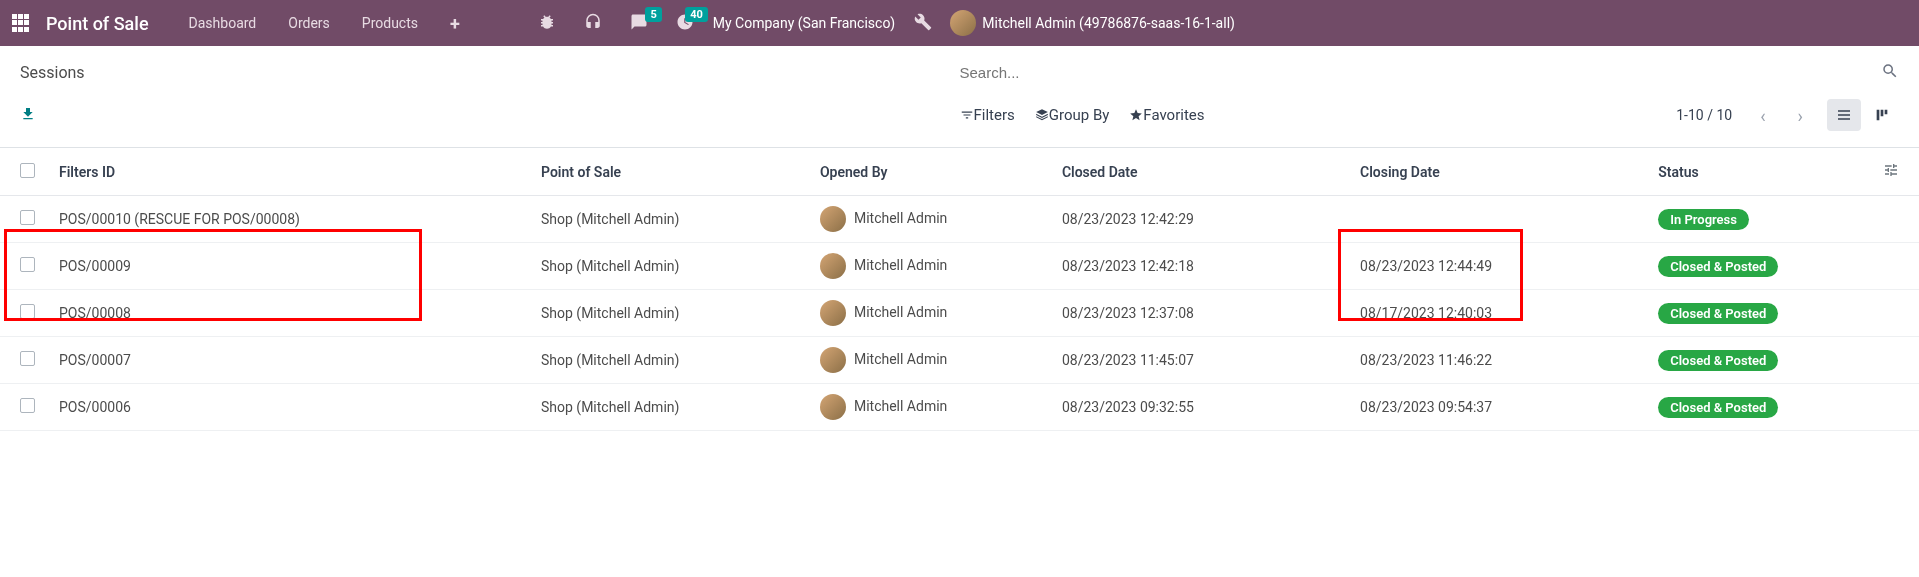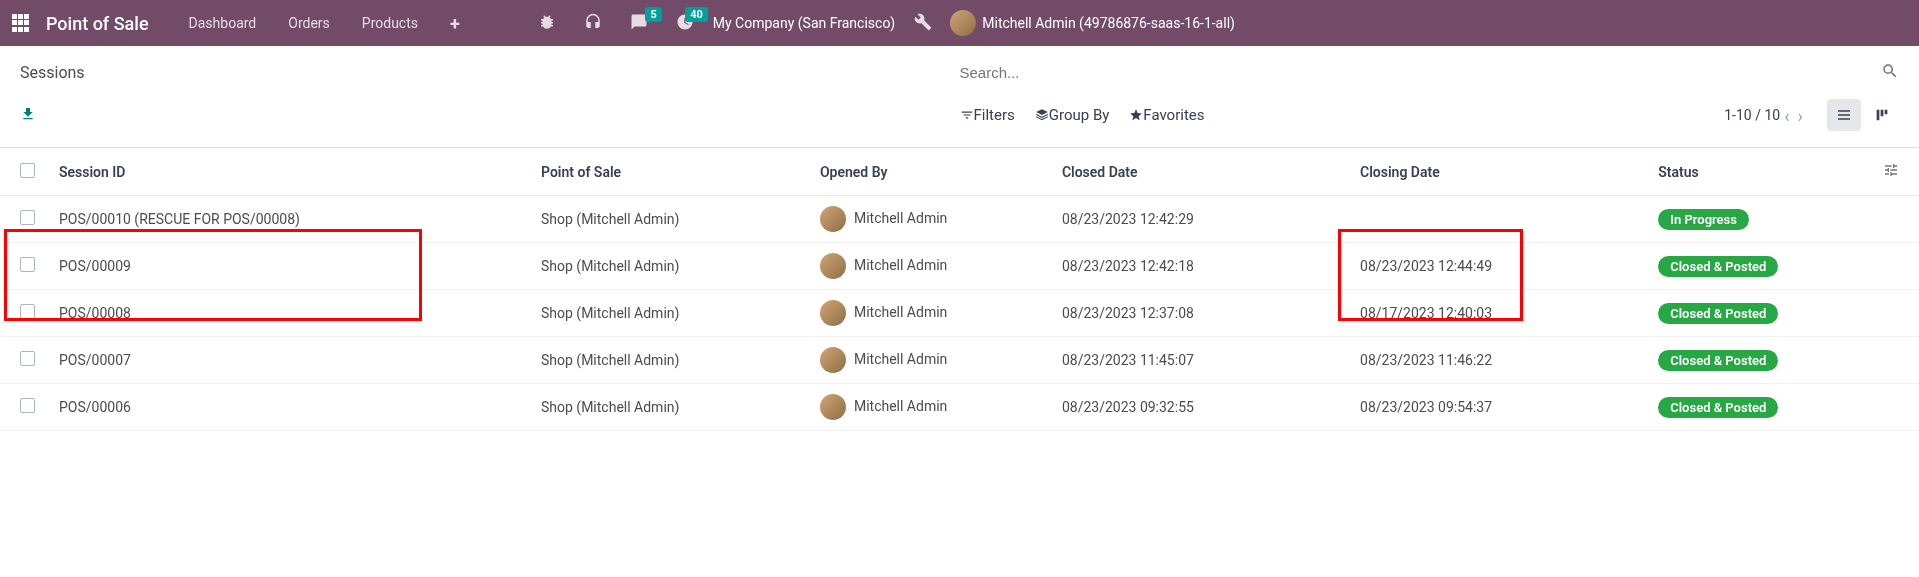--- a/index.html
+++ b/index.html
@@ -25,21 +25,21 @@
 .cp-search { flex: 1; display: flex; align-items: center; border: none; }
 .cp-search input { flex: 1; border: none; outline: none; font-size: 15px; padding: 6px 0; color: #6b7280; }
 .cp-search-icon { color: #6b7280; }
 
 .cp-bottom { display: flex; align-items: center; margin-top: 12px; }
 .cp-left { flex: 0 0 50%; }
 .cp-dl-icon { color: #017e84; cursor: pointer; }
 .cp-right { flex: 1; display: flex; align-items: center; gap: 20px; }
 .cp-filter-btn { display: flex; align-items: center; color: #374151; font-size: 15px; cursor: pointer; }
 .cp-filter-btn svg { width: 14px; height: 14px; fill: #374151; }
-.cp-pager { margin-left: auto; display: flex; align-items: center; gap: 0; font-size: 14px; color: #374151; }
+.cp-pager { margin-left: auto; display: flex; align-items: center; gap: 24px; font-size: 14px; color: #374151; }
 .cp-pager-nav { color: #9ca3af; cursor: pointer; padding: 0 4px; font-size: 18px; }
 .cp-views { display: flex; gap: 4px; }
 .cp-view-btn { width: 34px; height: 32px; display: flex; align-items: center; justify-content: center; cursor: pointer; border-radius: 4px; }
 .cp-view-btn.active { background: #e5e7eb; }
 .cp-view-btn svg { width: 16px; height: 16px; fill: #374151; }
 
 .divider { border-top: 1px solid #dee2e6; margin-top: 8px; }
 
 .table-wrap { width: 100%; }
 .table { width: 100%; border-collapse: collapse; }
@@ -178,21 +178,21 @@
     </div>
   </div>
 </div>
 <div class="divider"></div>
 
 <div class="table-wrap">
 <table class="table">
   <thead>
     <tr>
       <th><span class="chk"></span></th>
-      <th class="col-sid">Session ID</th>
+      <th class="col-sid">Filters ID</th>
       <th class="col-pos">Point of Sale</th>
       <th class="col-ob">Opened By</th>
       <th class="col-od">Closed Date</th>
       <th class="col-cd">Closing Date</th>
       <th class="col-st">Status</th>
       <th><svg class="opt-icon" viewBox="0 0 24 24">
               <path d="M3 17v2h6v-2H3zM3 5v2h10V5H3zm10 16v-2h8v-2h-8v-2h-2v6h2zM7 9v2H3v2h4v2h2V9H7zm14 4v-2H11v2h10zm-6-4h2V7h4V5h-4V3h-2v6z"></path>
             </svg></th>
     </tr>
   </thead>

